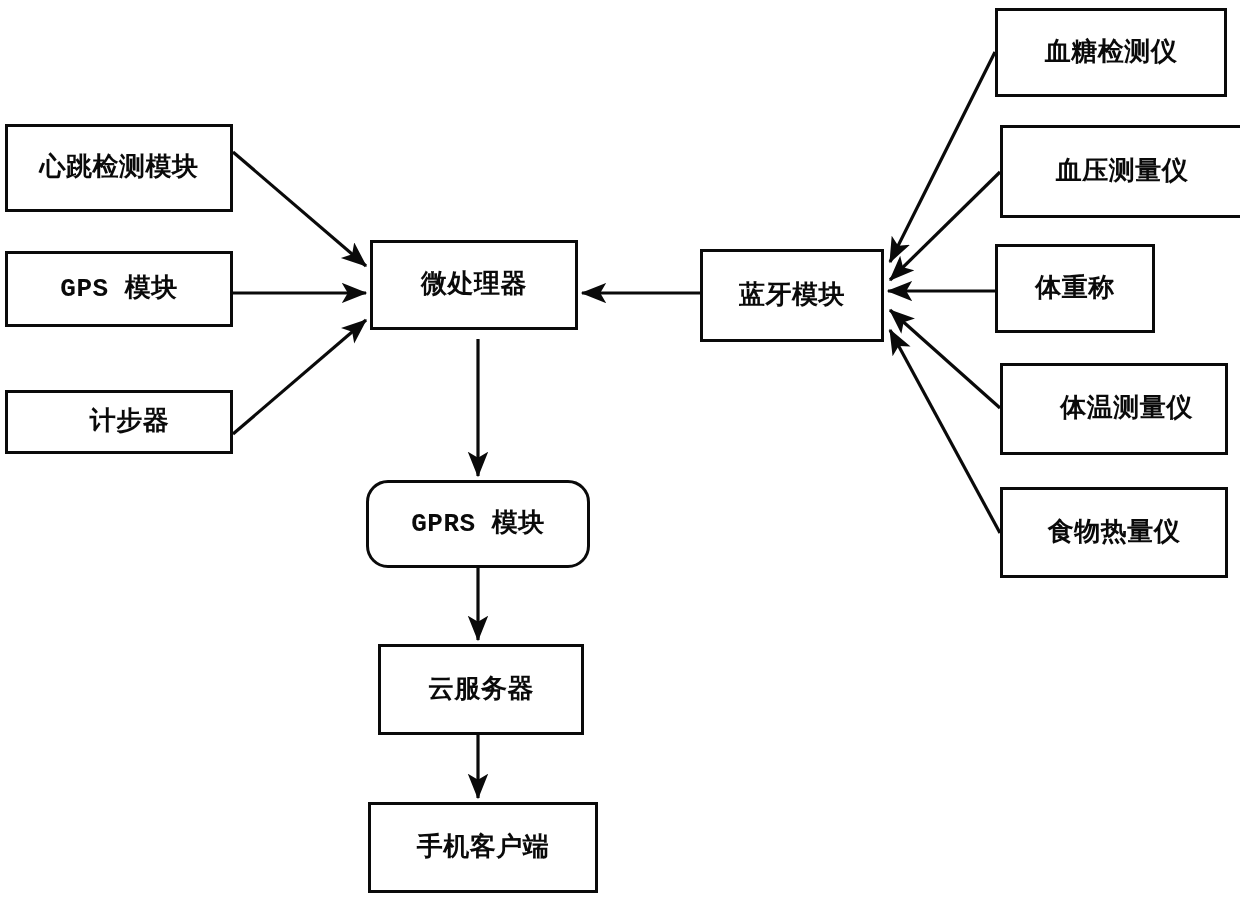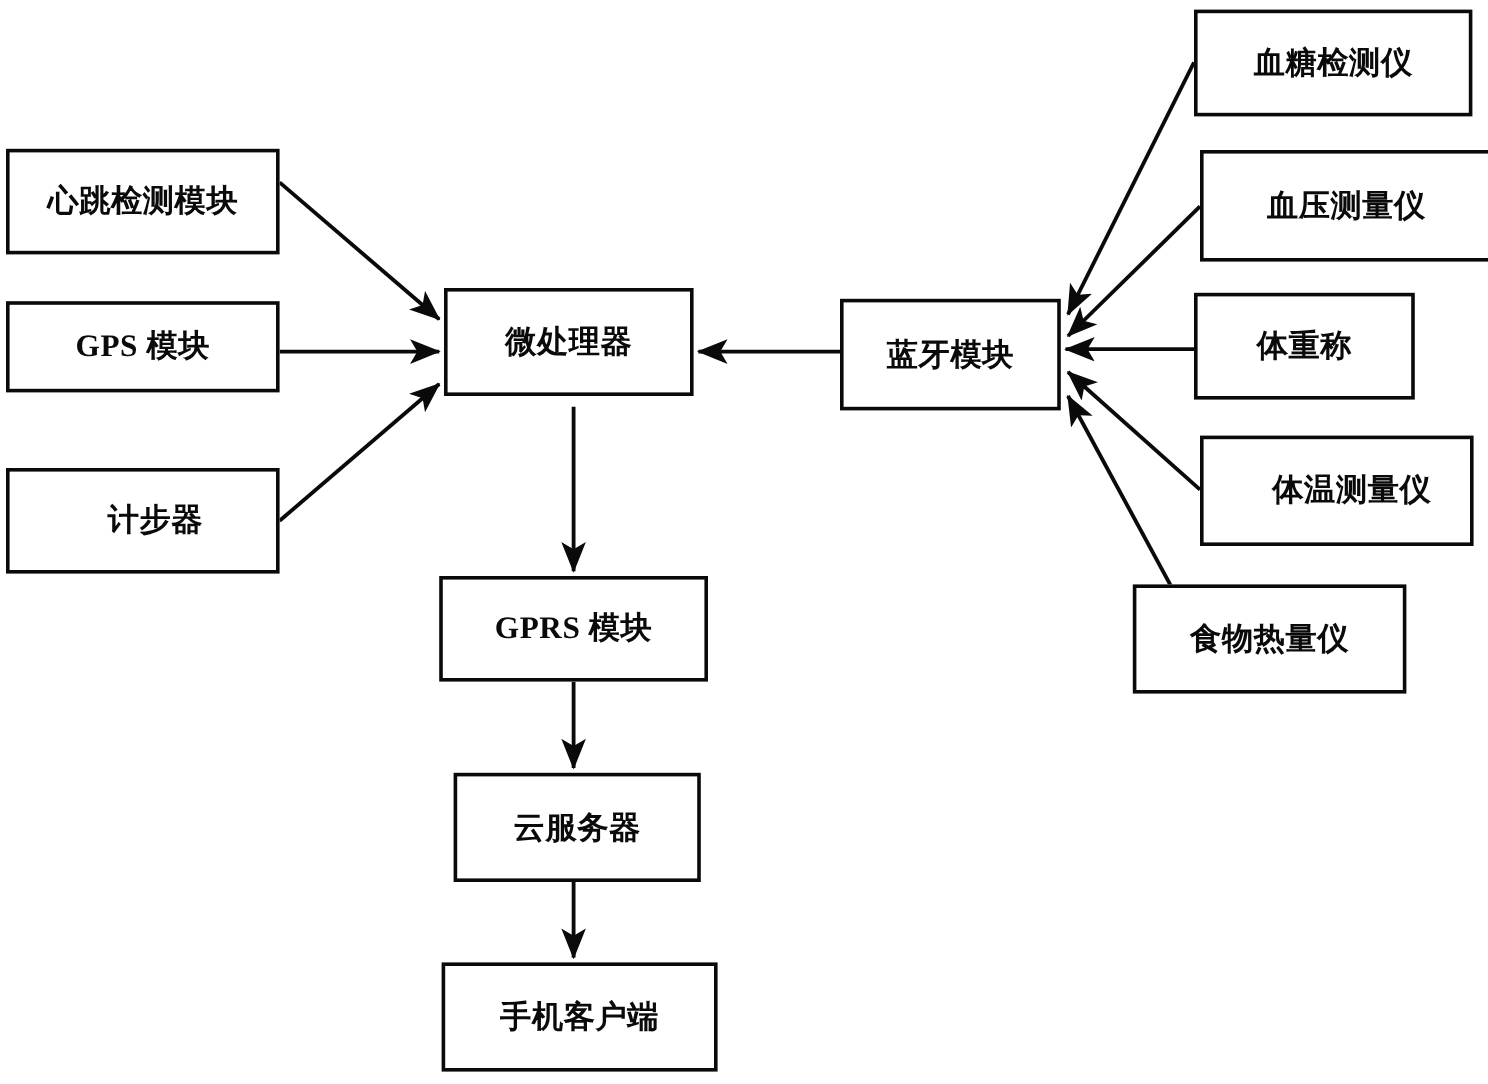--- a/index.html
+++ b/index.html
@@ -30,21 +30,21 @@
     position: absolute;
     box-sizing: border-box;
     border: 3px solid #0a0a0a;
     background: #ffffff;
     display: flex;
     align-items: center;
     justify-content: center;
     z-index: 2;
   }
   .node-label {
-    font-family: Liberation Serif, serif;
+    font-family: Liberation Mono, monospace;
     font-weight: 700;
     font-size: 26px;
     line-height: 1;
     color: #0a0a0a;
     letter-spacing: 0.5px;
     white-space: nowrap;
     text-align: center;
   }
   .node-label.latin-mix {
     letter-spacing: 0.5px;
@@ -76,47 +76,47 @@
         <polyline points="1000,533 890,330" marker-end="url(#arrowhead)"></polyline>
       </g>
   </svg>
 
   <div class="node-box" style="left: 5px; top: 124px; width: 228px; height: 88px; border-color: rgb(10, 10, 10);">
     <span class="node-label">心跳检测模块</span>
   </div>
   <div class="node-box" style="left: 5px; top: 251px; width: 228px; height: 76px; border-color: rgb(10, 10, 10);">
     <span class="node-label latin-mix">GPS 模块</span>
   </div>
-  <div class="node-box" style="left: 5px; top: 390px; width: 228px; height: 88px; border-color: rgb(10, 10, 10); padding-left: 21px;">
+  <div class="node-box" style="left: 5px; top: 390px; width: 228px; height: 64px; border-color: rgb(10, 10, 10); padding-left: 21px;">
     <span class="node-label">计步器</span>
   </div>
   <div class="node-box" style="left: 370px; top: 240px; width: 208px; height: 90px; border-color: rgb(10, 10, 10);">
     <span class="node-label">微处理器</span>
   </div>
   <div class="node-box" style="left: 700px; top: 249px; width: 184px; height: 93px; border-color: rgb(10, 10, 10);">
     <span class="node-label">蓝牙模块</span>
   </div>
-  <div class="node-box" style="left: 366px; top: 480px; width: 224px; height: 88px; border-color: rgb(10, 10, 10);">
+  <div class="node-box" style="left: 366px; top: 480px; width: 224px; height: 88px; border-color: rgb(10, 10, 10); border-radius: 22px;">
     <span class="node-label latin-mix">GPRS 模块</span>
   </div>
   <div class="node-box" style="left: 378px; top: 644px; width: 206px; height: 91px; border-color: rgb(10, 10, 10);">
     <span class="node-label">云服务器</span>
   </div>
   <div class="node-box" style="left: 368px; top: 802px; width: 230px; height: 91px; border-color: rgb(10, 10, 10);">
     <span class="node-label">手机客户端</span>
   </div>
   <div class="node-box" style="left: 995px; top: 8px; width: 232px; height: 89px; border-color: rgb(10, 10, 10);">
     <span class="node-label">血糖检测仪</span>
   </div>
   <div class="node-box" style="left: 1000px; top: 125px; width: 244px; height: 93px; border-color: rgb(10, 10, 10);">
     <span class="node-label">血压测量仪</span>
   </div>
-  <div class="node-box" style="left: 995px; top: 244px; width: 184px; height: 89px; border-color: rgb(10, 10, 10);">
+  <div class="node-box" style="left: 995px; top: 244px; width: 160px; height: 89px; border-color: rgb(10, 10, 10);">
     <span class="node-label">体重称</span>
   </div>
   <div class="node-box" style="left: 1000px; top: 363px; width: 228px; height: 92px; border-color: rgb(10, 10, 10); padding-left: 25px;">
     <span class="node-label">体温测量仪</span>
   </div>
-  <div class="node-box" style="left: 944px; top: 487px; width: 228px; height: 91px; border-color: rgb(10, 10, 10);">
+  <div class="node-box" style="left: 1000px; top: 487px; width: 228px; height: 91px; border-color: rgb(10, 10, 10);">
     <span class="node-label">食物热量仪</span>
   </div>
 
 </div>
 
 </body></html>

